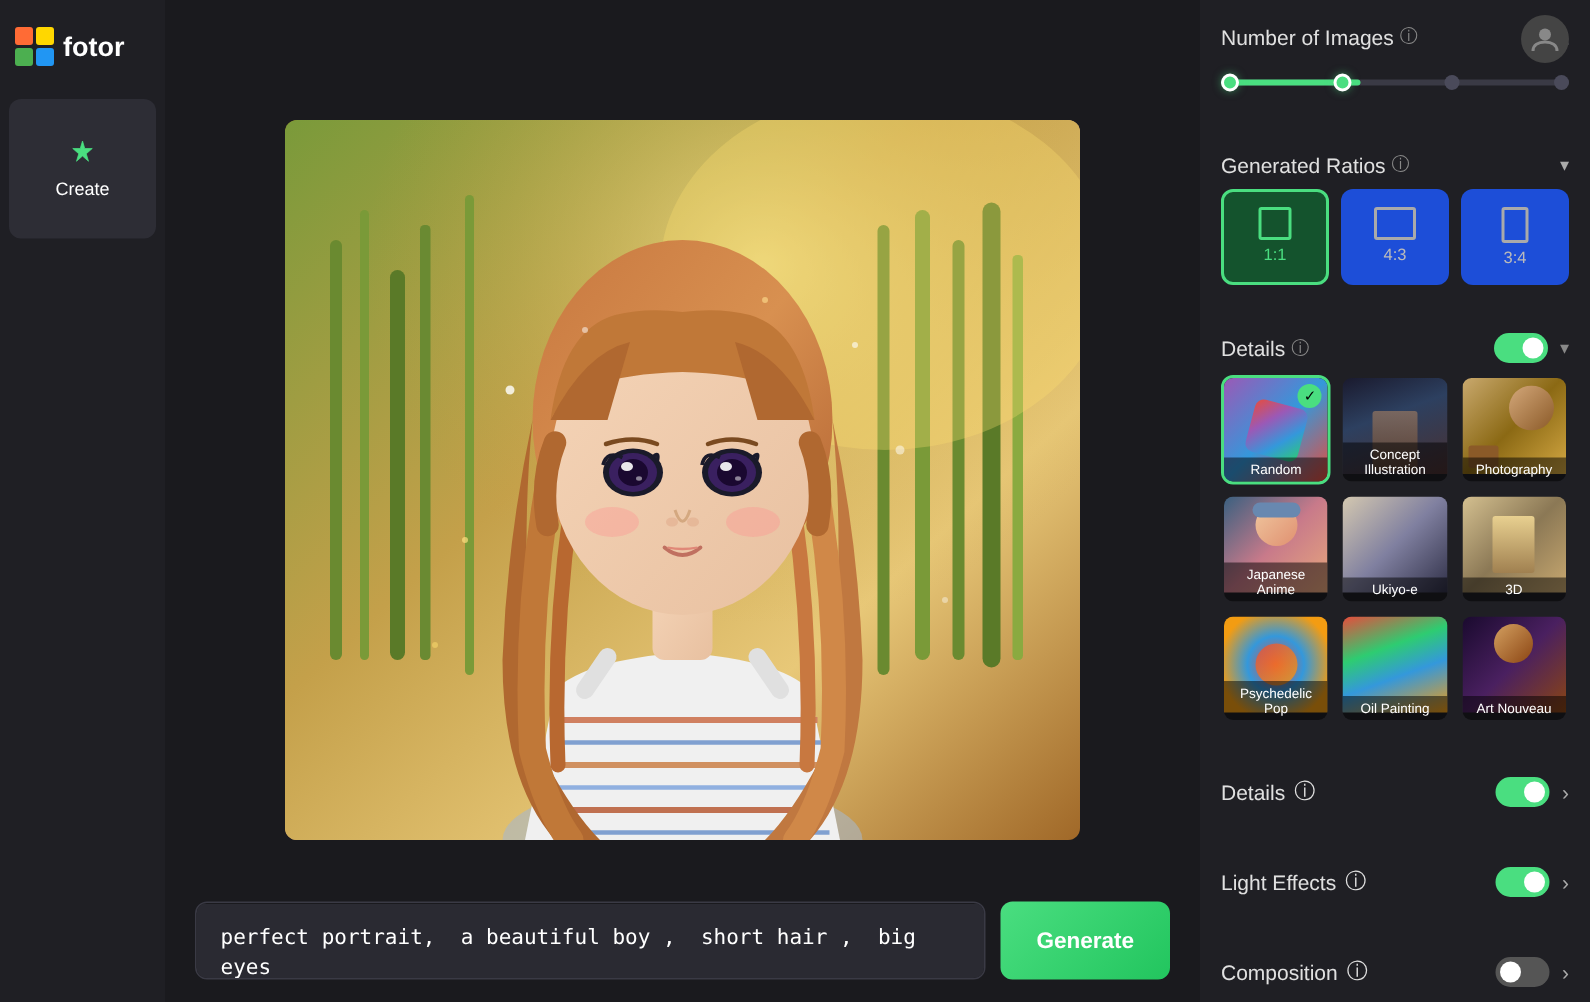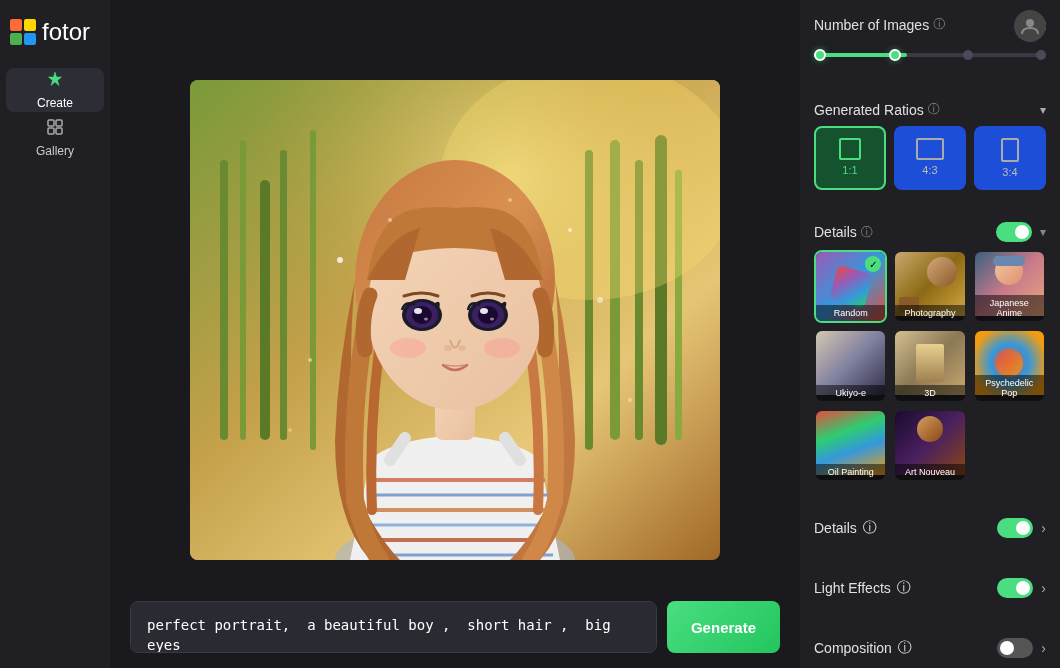--- a/index.html
+++ b/index.html
@@ -28,30 +28,30 @@
       align-items: center;
       gap: 6px;
       padding: 8px 10px 20px;
       width: 100%;
     }
     .logo-icon {
       width: 26px;
       height: 26px;
     }
     .logo-text {
-      font-size: 24px;
-      font-weight: 400;
+      font-size: 18px;
+      font-weight: 700;
       color: #fff;
     }
     .nav-item {
       display: flex;
       flex-direction: column;
       align-items: center;
       gap: 4px;
-      padding: 2px 8px;
+      padding: 26px 8px;
       width: 100%;
       cursor: pointer;
       border-radius: 8px;
       margin: 2px 6px;
       width: calc(100% - 12px);
     }
     .nav-item.active {
       background: #2d2d35;
     }
     .nav-item-label {
@@ -355,31 +355,20 @@
 
   <div class="nav-item active">
     <span class="nav-icon">
       <svg width="18" height="18" viewBox="0 0 18 18" fill="none">
         <path d="M9 2L10.5 7H15.5L11.5 10.5L13 15.5L9 12L5 15.5L6.5 10.5L2.5 7H7.5L9 2Z" fill="#4ade80" stroke="#4ade80" stroke-width="0.5"></path>
       </svg>
     </span>
     <span class="nav-item-label">Create</span>
   </div>
 
-  <div class="nav-item">
-    <span class="nav-icon">
-      <svg width="18" height="18" viewBox="0 0 18 18" fill="none">
-        <rect x="2" y="2" width="6" height="6" rx="1" stroke="#aaa" stroke-width="1.5" fill="none"></rect>
-        <rect x="10" y="2" width="6" height="6" rx="1" stroke="#aaa" stroke-width="1.5" fill="none"></rect>
-        <rect x="2" y="10" width="6" height="6" rx="1" stroke="#aaa" stroke-width="1.5" fill="none"></rect>
-        <rect x="10" y="10" width="6" height="6" rx="1" stroke="#aaa" stroke-width="1.5" fill="none"></rect>
-      </svg>
-    </span>
-    <span class="nav-item-label">Gallery</span>
-  </div>
 
 </div>
 
 <div class="main-content">
   <div class="top-bar">
     
   </div>
 
   <div class="canvas-area">
     <div class="generated-image">
@@ -590,20 +579,26 @@
     <div class="style-grid">
 
       <div class="style-card selected">
         <div style="width:100%; height:100%; background:linear-gradient(135deg, #9b59b6 0%, #3498db 50%, #e74c3c 100%); min-height:64px; display:flex; align-items:center; justify-content:center;">
           <div style="width:36px; height:36px; background:linear-gradient(135deg, #e74c3c, #9b59b6, #3498db, #2ecc71); border-radius:6px; transform:rotate(15deg);"></div>
         </div>
         <div class="style-check">✓</div>
         <div class="style-card-label">Random</div>
       </div>
 
+      <div class="style-card">
+        <div style="width:100%; min-height:64px; background:linear-gradient(160deg, #1a1a2e 0%, #2d4060 40%, #4a3030 100%); display:flex; align-items:flex-end; justify-content:center; padding-bottom:2px;">
+          <div style="width:30px; height:40px; background:linear-gradient(to bottom, #8a7060, #5a4030); border-radius:2px 2px 0 0; opacity:0.8;"></div>
+        </div>
+        <div class="style-card-label">Concept Illustration</div>
+      </div>
 
       <div class="style-card">
         <div style="width:100%; min-height:64px; background:linear-gradient(135deg, #c9a96e 0%, #8b6914 50%, #d4a843 100%); position:relative; overflow:hidden;">
           <div style="position:absolute; width:30px; height:30px; border-radius:50%; background:#c8924a; top:5px; right:8px; overflow:hidden;">
             <div style="width:100%; height:100%; background:linear-gradient(135deg, #d4a87a, #8b5a28);"></div>
           </div>
           <div style="position:absolute; bottom:4px; left:4px; width:20px; height:15px; background:#8b5a28; border-radius:2px;"></div>
         </div>
         <div class="style-card-label">Photography</div>
       </div>

